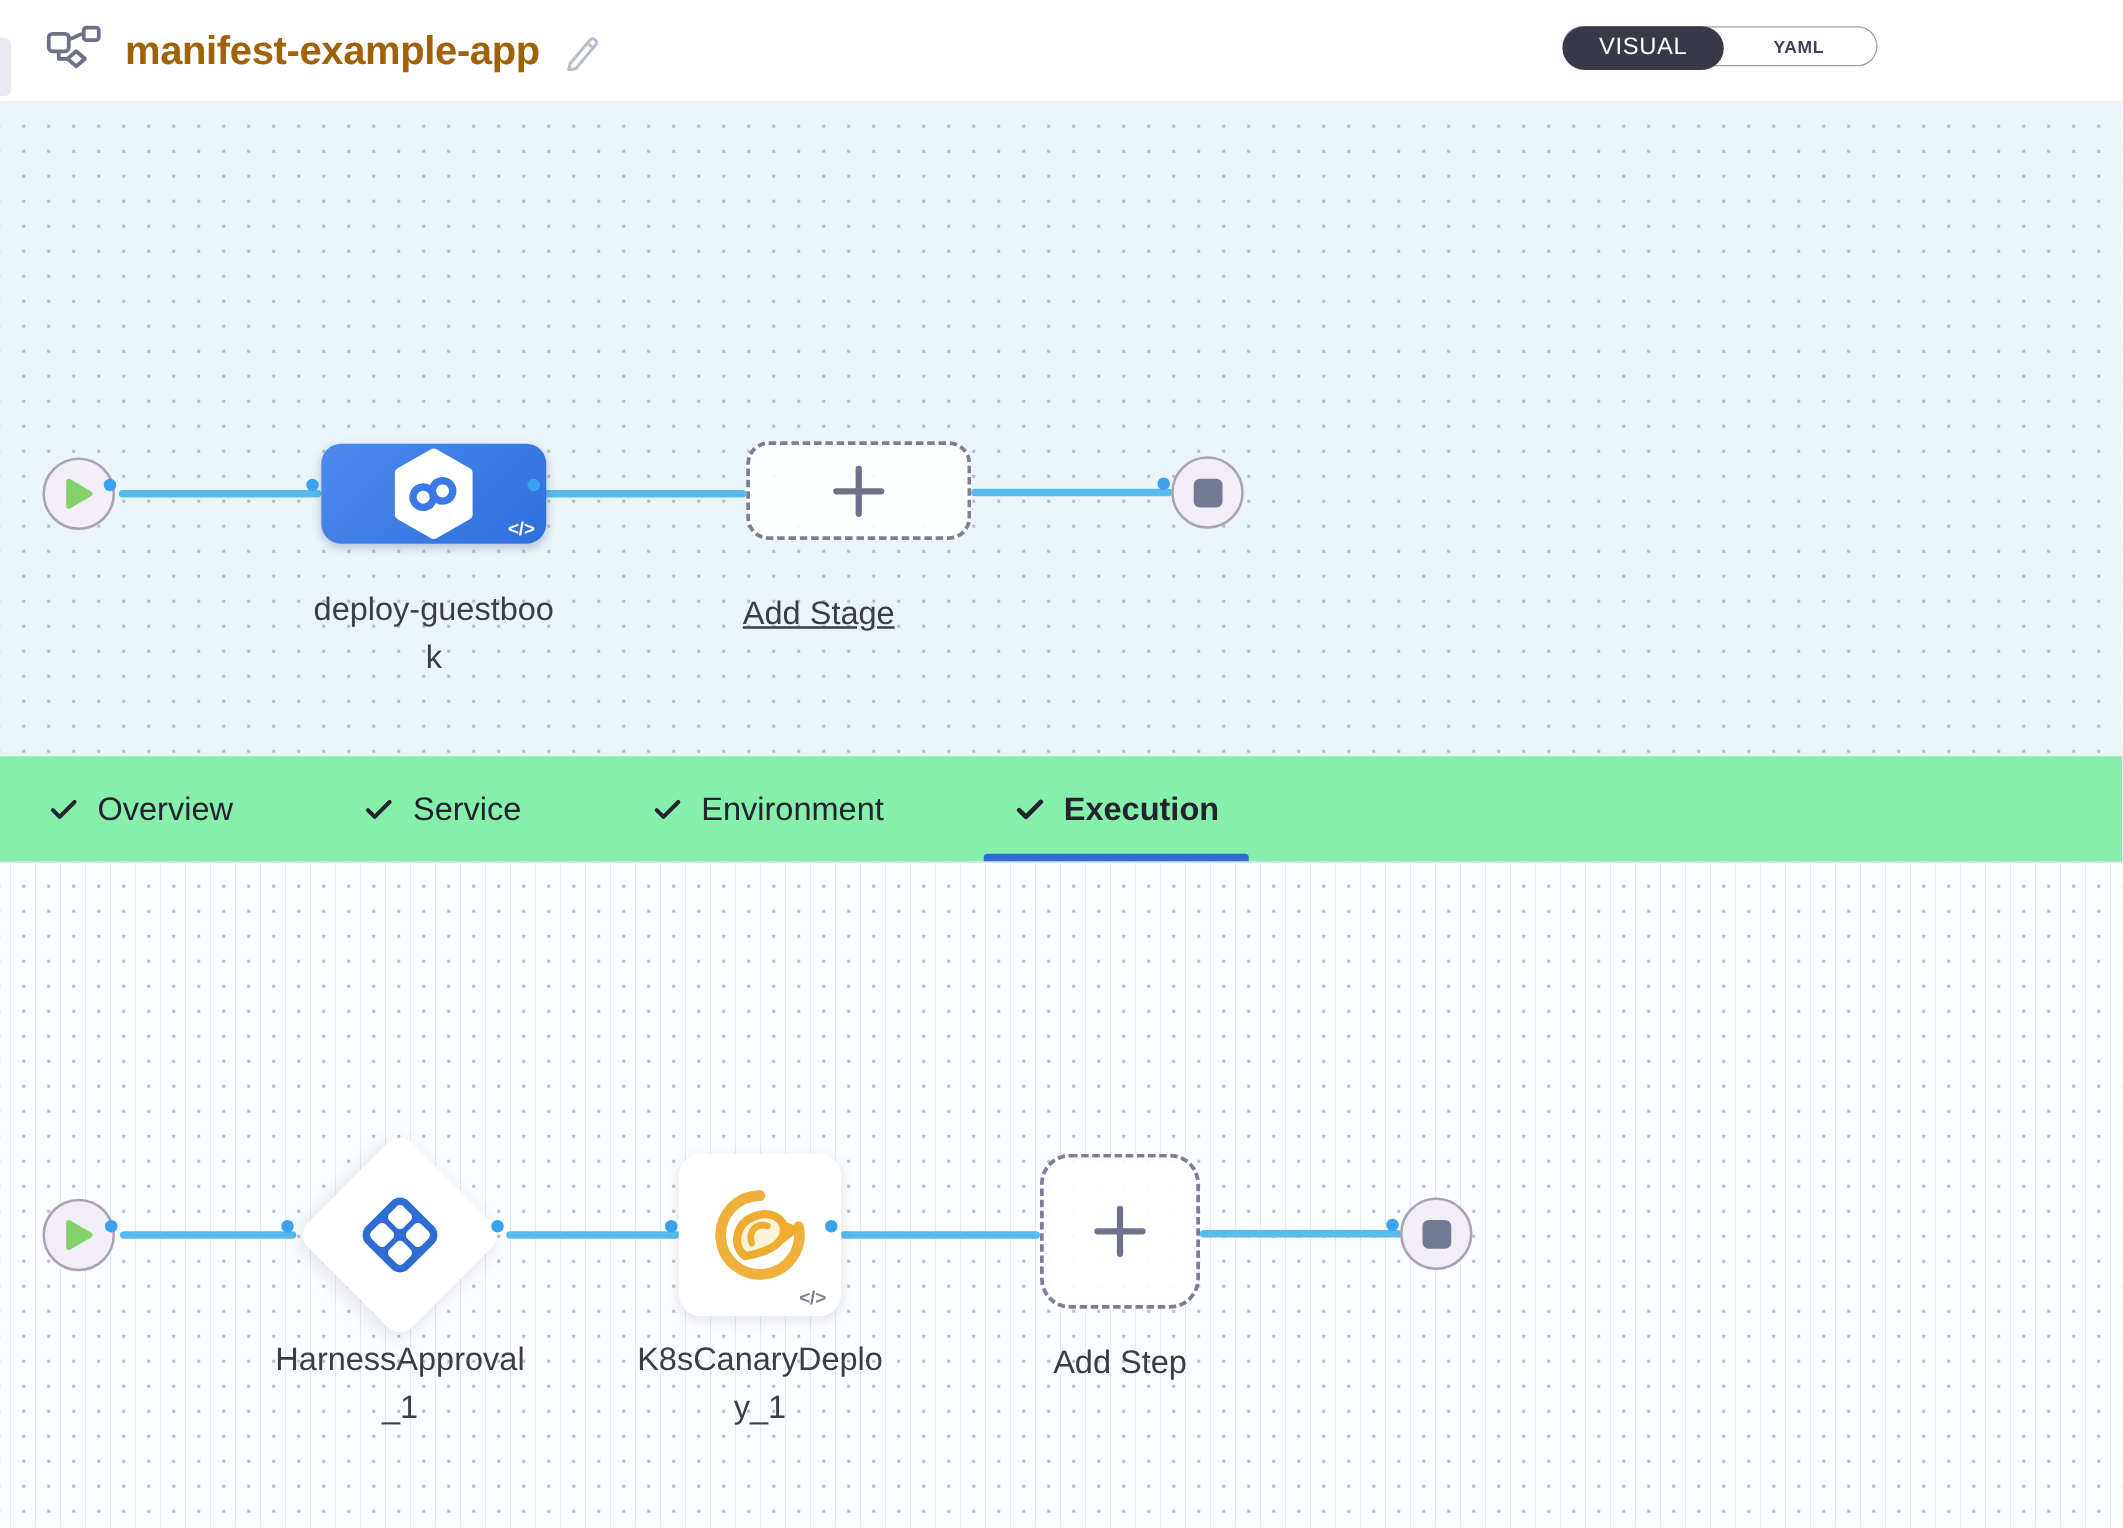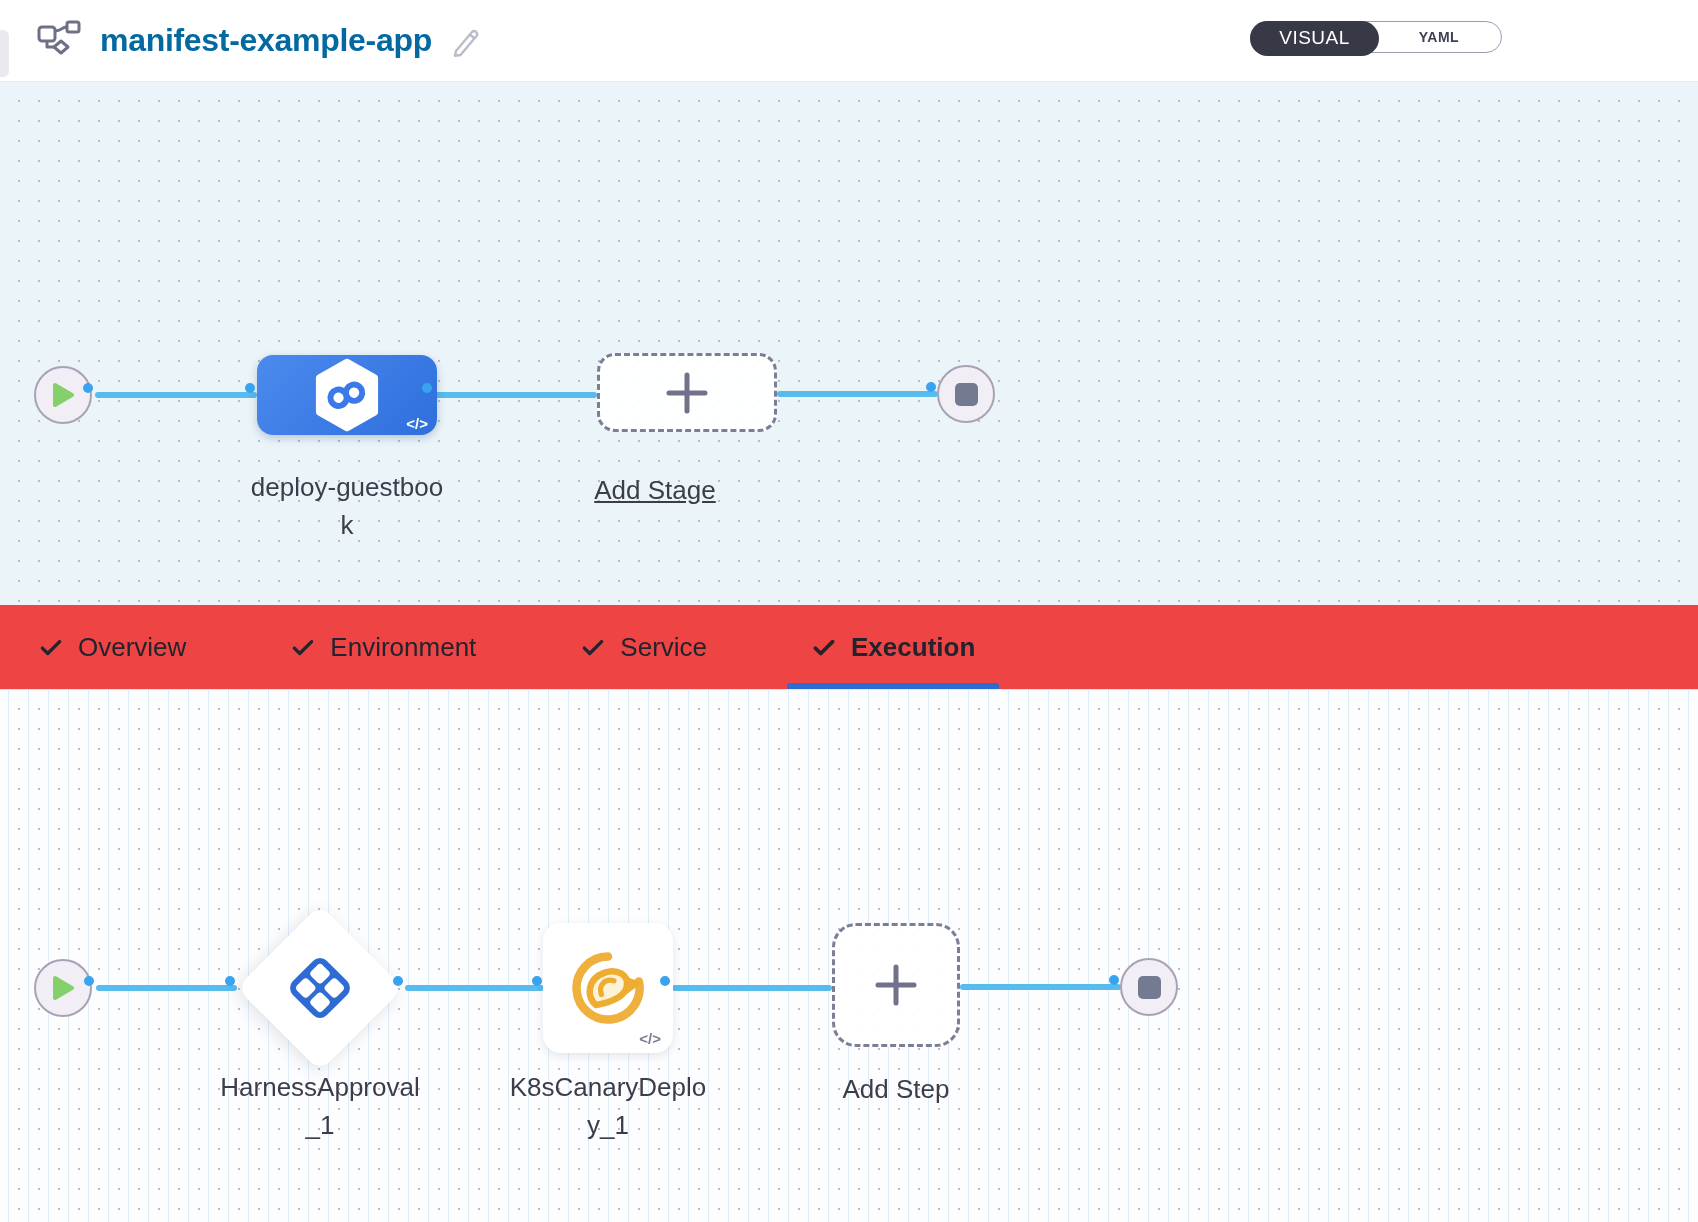--- a/index.html
+++ b/index.html
@@ -5,21 +5,21 @@
   * { box-sizing: border-box; margin: 0; padding: 0; }
   html,body { width: 1698px; height: 1222px; }
   body { font-family: "Liberation Sans", "DejaVu Sans", sans-serif; background:#fff; }
   .app { position:relative; width:1698px; height:1222px; overflow:hidden; background:#fff; }
 
   
   .header { position:absolute; left:0; top:0; width:1698px; height:82px; background:#fff;
             border-bottom:1px solid #e9eaef; display:flex; align-items:center; padding-left:36px; z-index:10; }
   .nav-sliver { position:absolute; left:0; top:30px; width:9px; height:47px; background:#e9e9ef; border-radius:0 6px 6px 0; }
   .pipeline-icon { width:46px; height:46px; flex:0 0 auto; }
-  .title { font-size:32px; font-weight:800; color:#0369a1; margin-left:18px; letter-spacing:-0.3px; }
+  .title { font-size:32px; font-weight:800; color:#a16207; margin-left:18px; letter-spacing:-0.3px; }
   .edit-icon { width:32px; height:32px; margin-left:18px; cursor:pointer; }
 
   .toggle { position:absolute; left:1250px; top:21px; width:252px; height:32px; border:1.5px solid #9aa0b2;
             border-radius:17px; background:#fff; display:flex; align-items:center; }
   .toggle-visual { position:absolute; left:-1px; top:-1.5px; width:129px; height:35px; background:#383946;
             border-radius:17.5px; color:#fff; font-size:19px; font-weight:400; letter-spacing:0.5px;
             display:flex; align-items:center; justify-content:center; cursor:pointer; }
   .toggle-yaml { position:absolute; right:0; top:0; width:124px; height:30px; color:#3f4254; font-size:14px;
             font-weight:700; letter-spacing:0.5px; display:flex; align-items:center; justify-content:center; cursor:pointer; }
 
@@ -60,21 +60,21 @@
   .diamond-node { position:absolute; left:261px; top:239px; width:118px; height:118px; background:#fff;
       border-radius:14px; transform:rotate(45deg); box-shadow:0 4px 16px rgba(40,50,80,0.13); z-index:2; cursor:pointer; }
   .diamond-icon-wrap { position:absolute; left:261px; top:239px; width:118px; height:118px; z-index:3;
       display:flex; align-items:center; justify-content:center; pointer-events:none; }
 
   
   .step-node { position:absolute; left:543px; top:233px; width:130px; height:130px; background:#fff; border-radius:18px;
       box-shadow:0 3px 10px rgba(40,50,80,0.12); display:flex; align-items:center; justify-content:center; z-index:3; cursor:pointer; }
 
   
-  .tabbar { position:absolute; left:0; top:605px; width:1698px; height:85px; background:#ef4444;
+  .tabbar { position:absolute; left:0; top:605px; width:1698px; height:85px; background:#86efac;
       border-bottom:1px solid #e4e4ea; display:flex; align-items:stretch; padding-left:14px; gap:56px; z-index:10; }
   .tab { position:relative; display:flex; align-items:center; gap:14px; padding:0 24px; font-size:26px; color:#22232d; cursor:pointer; }
   .tab .check { width:26px; height:26px; flex:0 0 auto; }
   .tab.active { font-weight:700; }
   .tab.active .underline { position:absolute; left:0; right:0; bottom:0; height:6px; background:#2e6bd3; border-radius:3px 3px 0 0; }
 </style>
 </head>
 <body>
 
 <div class="app">
@@ -153,27 +153,27 @@
     <div class="tab">
       <svg class="check" viewBox="0 0 24 24">
           <path d="M4 13 l5 5 L20 7" stroke="#23242e" stroke-width="3" fill="none" stroke-linecap="round" stroke-linejoin="round"></path>
         </svg>
       <span>Overview</span>
     </div>
     <div class="tab">
       <svg class="check" viewBox="0 0 24 24">
           <path d="M4 13 l5 5 L20 7" stroke="#23242e" stroke-width="3" fill="none" stroke-linecap="round" stroke-linejoin="round"></path>
         </svg>
+      <span>Service</span>
+    </div>
+    <div class="tab">
+      <svg class="check" viewBox="0 0 24 24">
+          <path d="M4 13 l5 5 L20 7" stroke="#23242e" stroke-width="3" fill="none" stroke-linecap="round" stroke-linejoin="round"></path>
+        </svg>
       <span>Environment</span>
-    </div>
-    <div class="tab">
-      <svg class="check" viewBox="0 0 24 24">
-          <path d="M4 13 l5 5 L20 7" stroke="#23242e" stroke-width="3" fill="none" stroke-linecap="round" stroke-linejoin="round"></path>
-        </svg>
-      <span>Service</span>
     </div>
     <div class="tab active">
       <svg class="check" viewBox="0 0 24 24">
           <path d="M4 13 l5 5 L20 7" stroke="#23242e" stroke-width="3.4" fill="none" stroke-linecap="round" stroke-linejoin="round"></path>
         </svg>
       <span>Execution</span>
       <div class="underline"></div>
     </div>
   </div>
 

